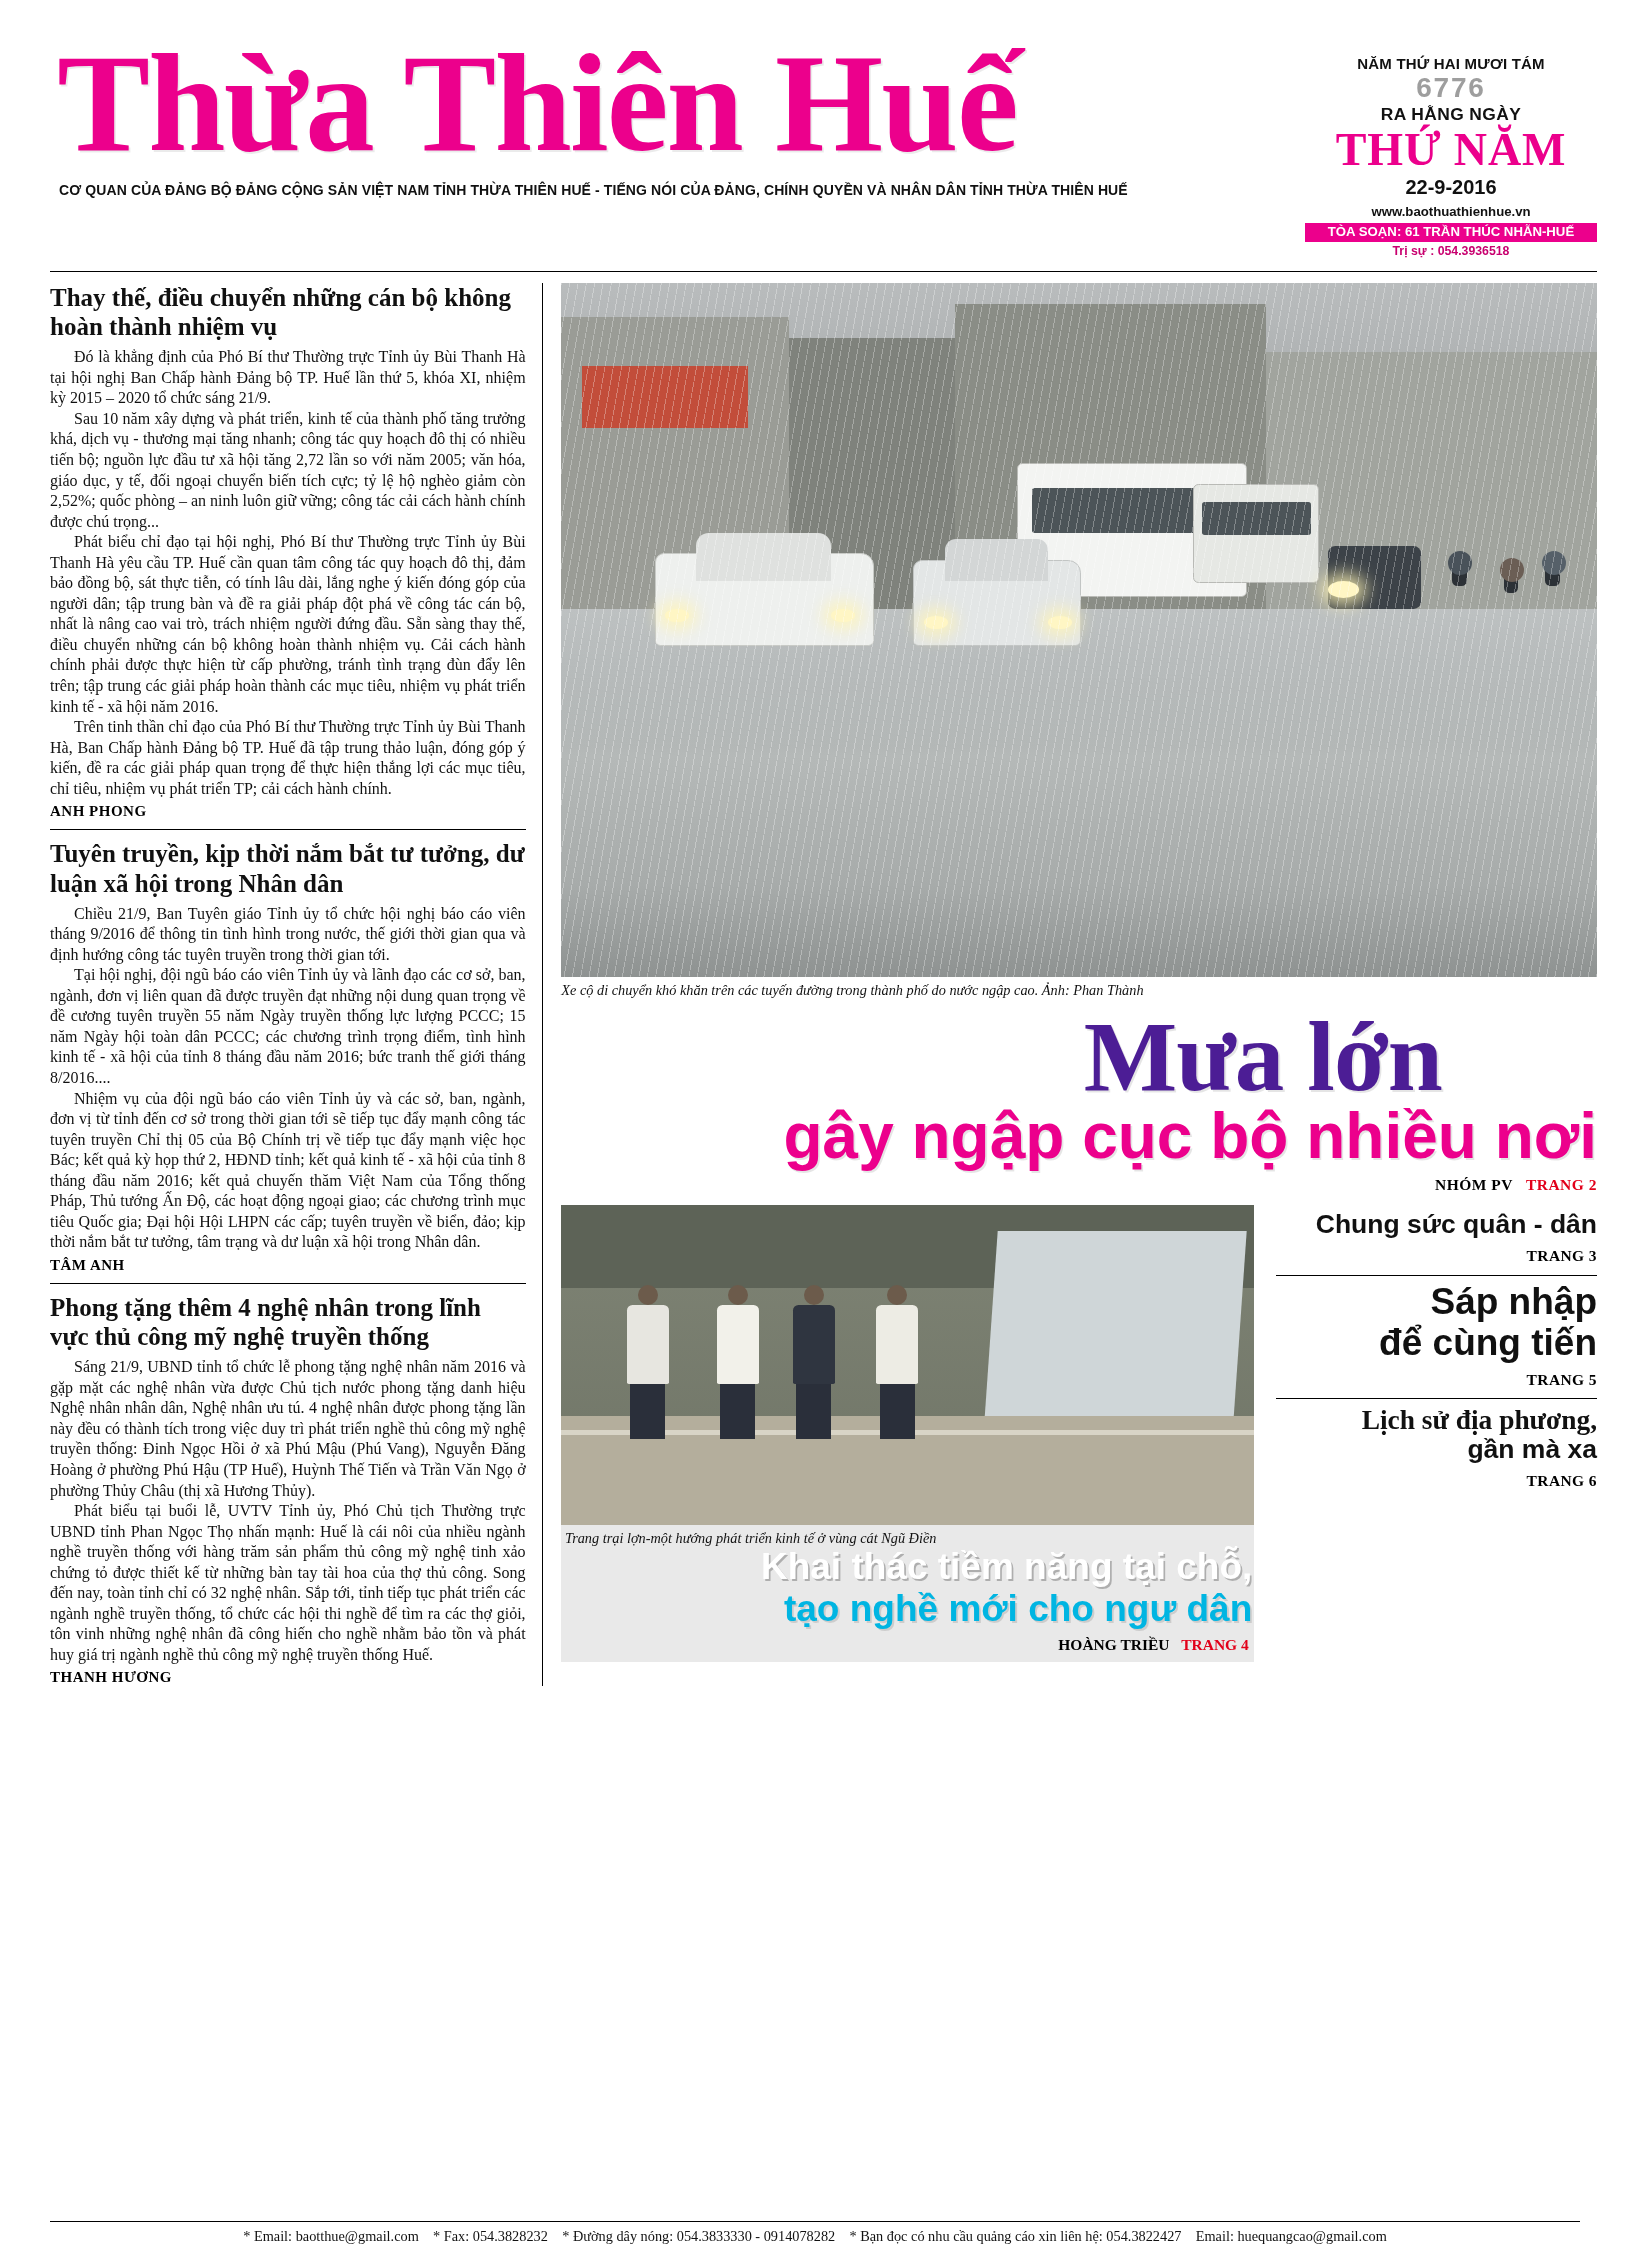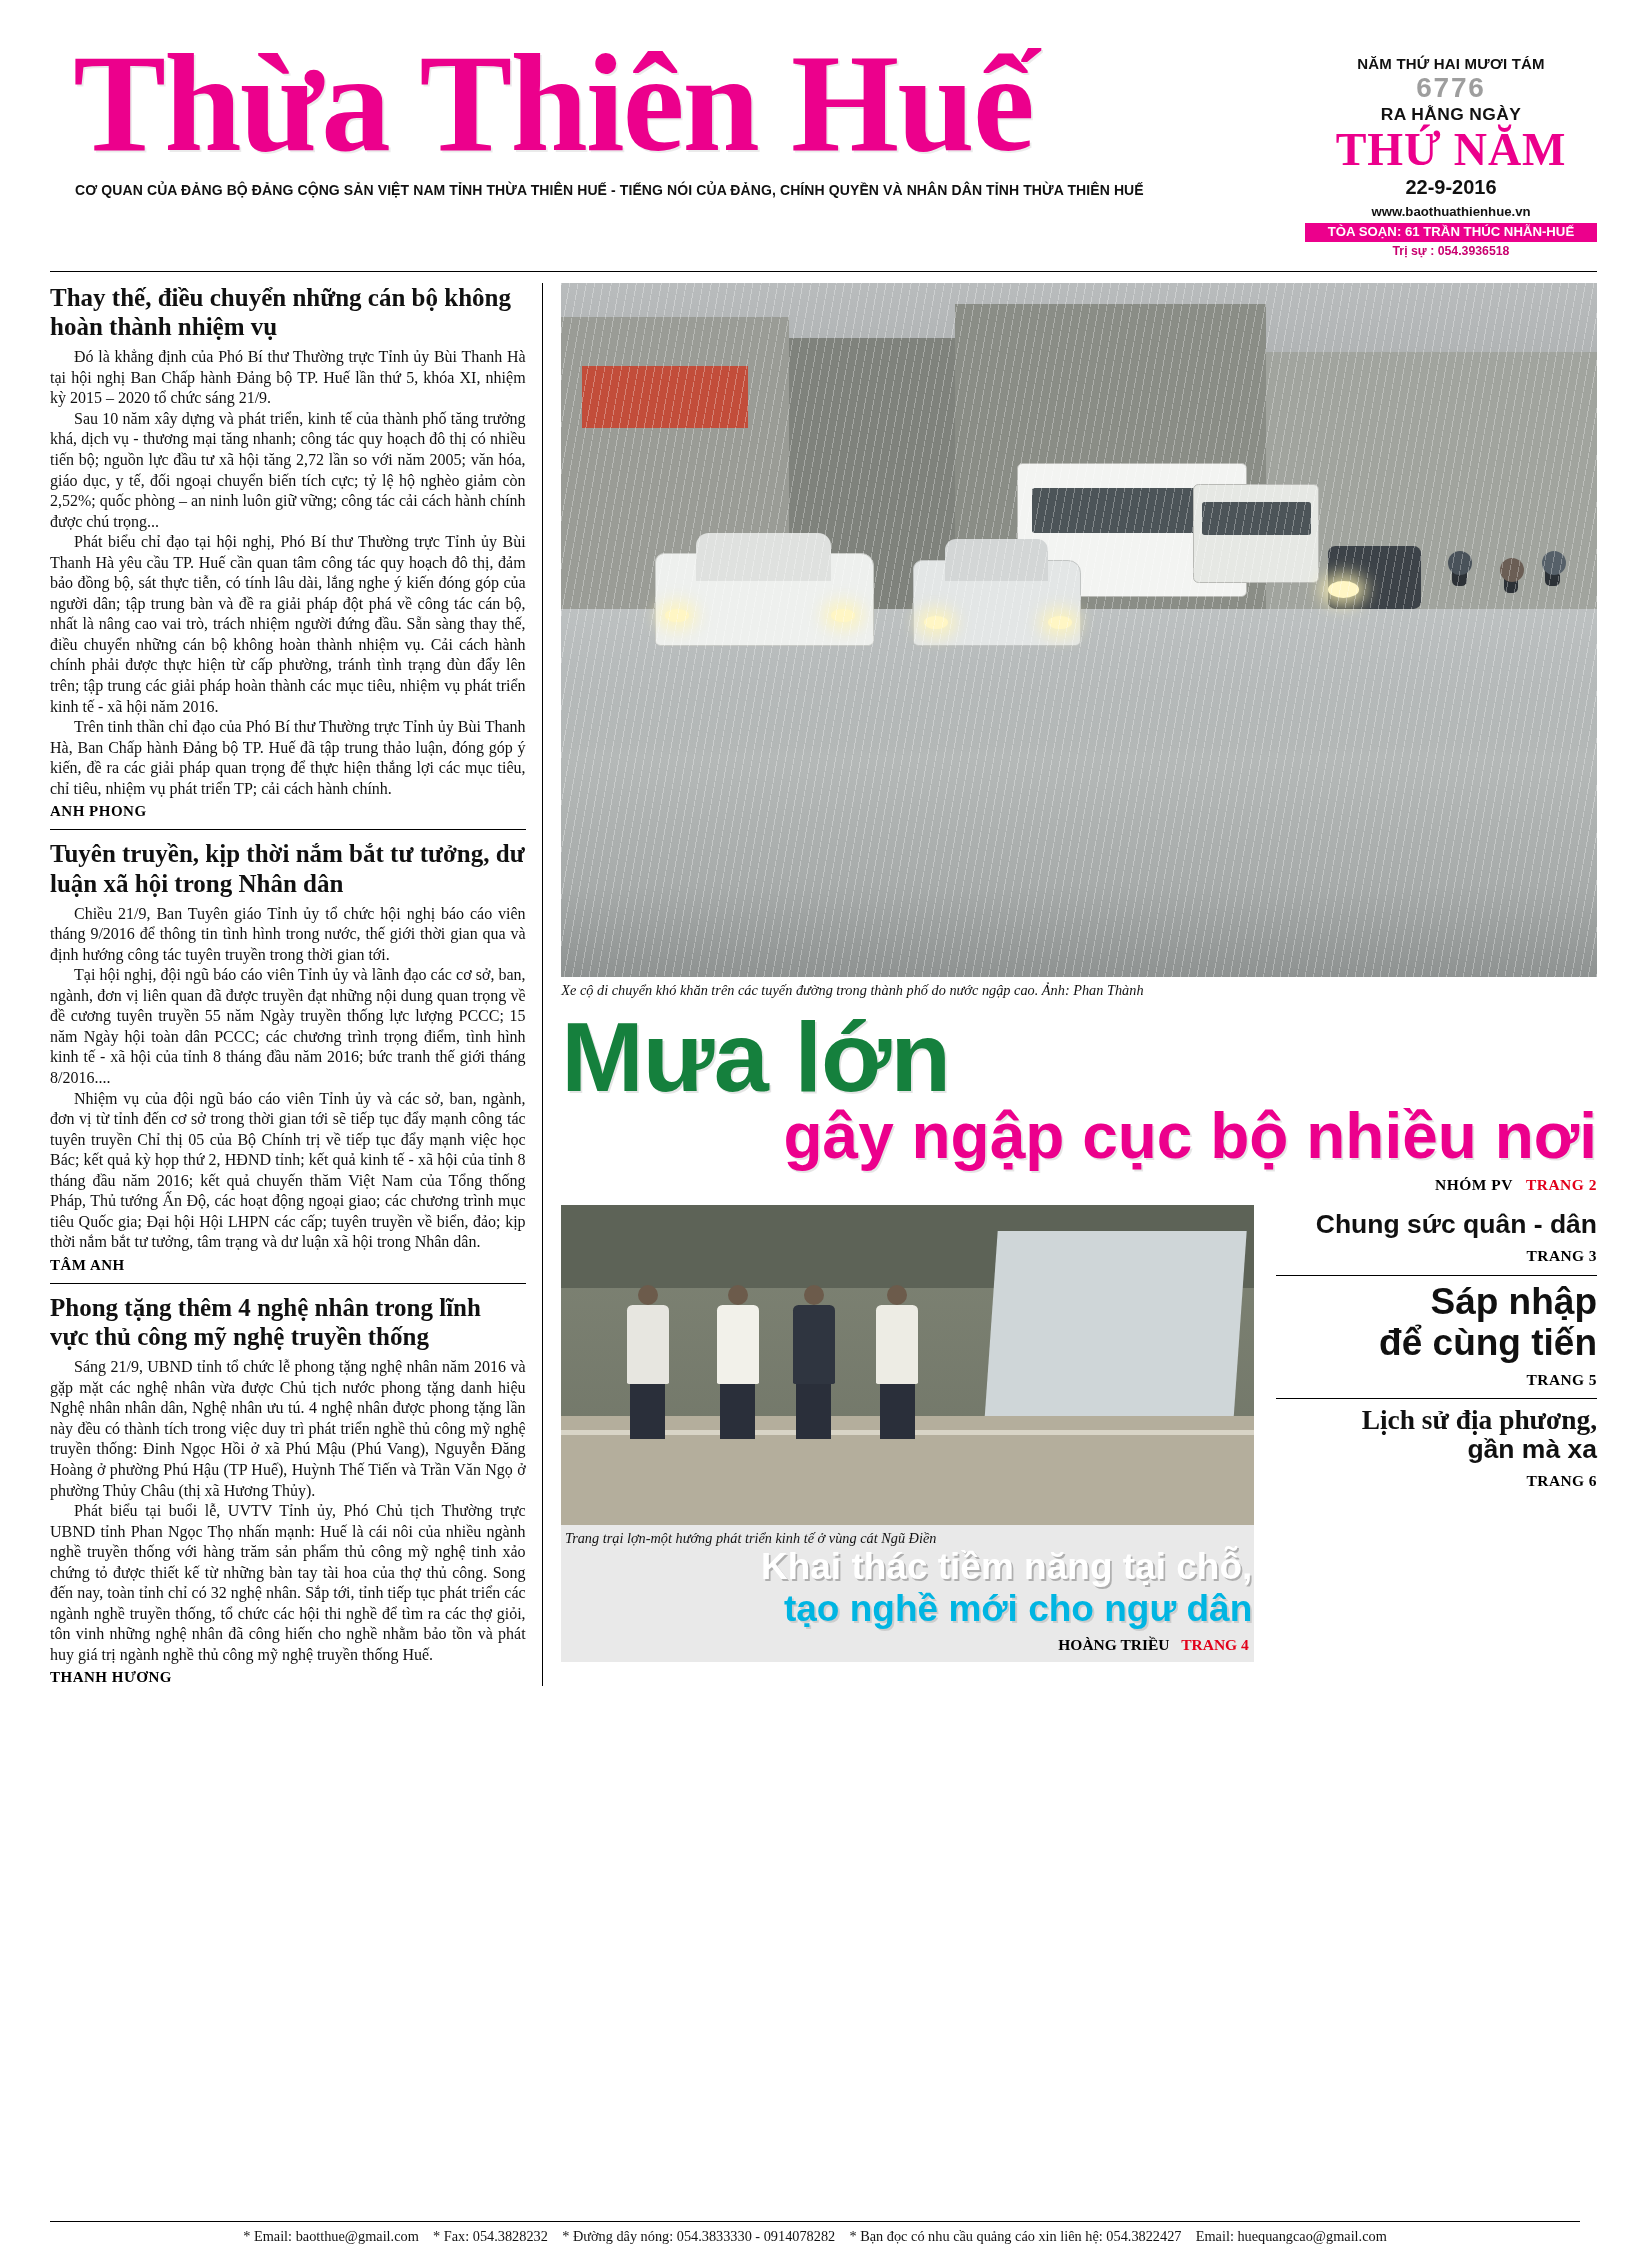--- a/index.html
+++ b/index.html
@@ -10,21 +10,21 @@
     position:relative;
     overflow:hidden;
   }
   .page{
     width:1647px;height:2267px;position:relative;
     padding:0;box-sizing:border-box;
   }
   
   .masthead{
     position:relative;
-    padding:37px 50px 0 66px;
+    padding:37px 50px 0 50px;
     display:flex;
     align-items:flex-start;
   }
   .masthead-left{flex:1;}
   .masthead-title{
     font-family:"Liberation Serif", serif;
     font-weight:bold;
     font-size:139px;
     line-height:0.95;
     color:#ec008c;
@@ -152,25 +152,26 @@
   
   .bigtitle{
     margin-top:11px;
     font-family:"Liberation Sans", sans-serif;
     font-weight:bold;
     text-align:right;
     line-height:0.95;
   }
   .bt-1{
     font-size:99px;
-    color:#15803d;
+    color:#4c1d95;
     letter-spacing:-0.9px;
-    text-align:left;
+    text-align:right;
     padding-right:155px;
     text-shadow:1.8px 1.8px 0 rgba(0,0,0,.10);
+    font-family:Liberation Serif, serif;
   }
   .bt-2{
     font-size:64px;
     color:#ec008c;
     margin-top:1.8px;
     text-align:right;
     text-shadow:1.8px 1.8px 0 rgba(0,0,0,.10);
   }
   .bt-credit{
     text-align:right;

